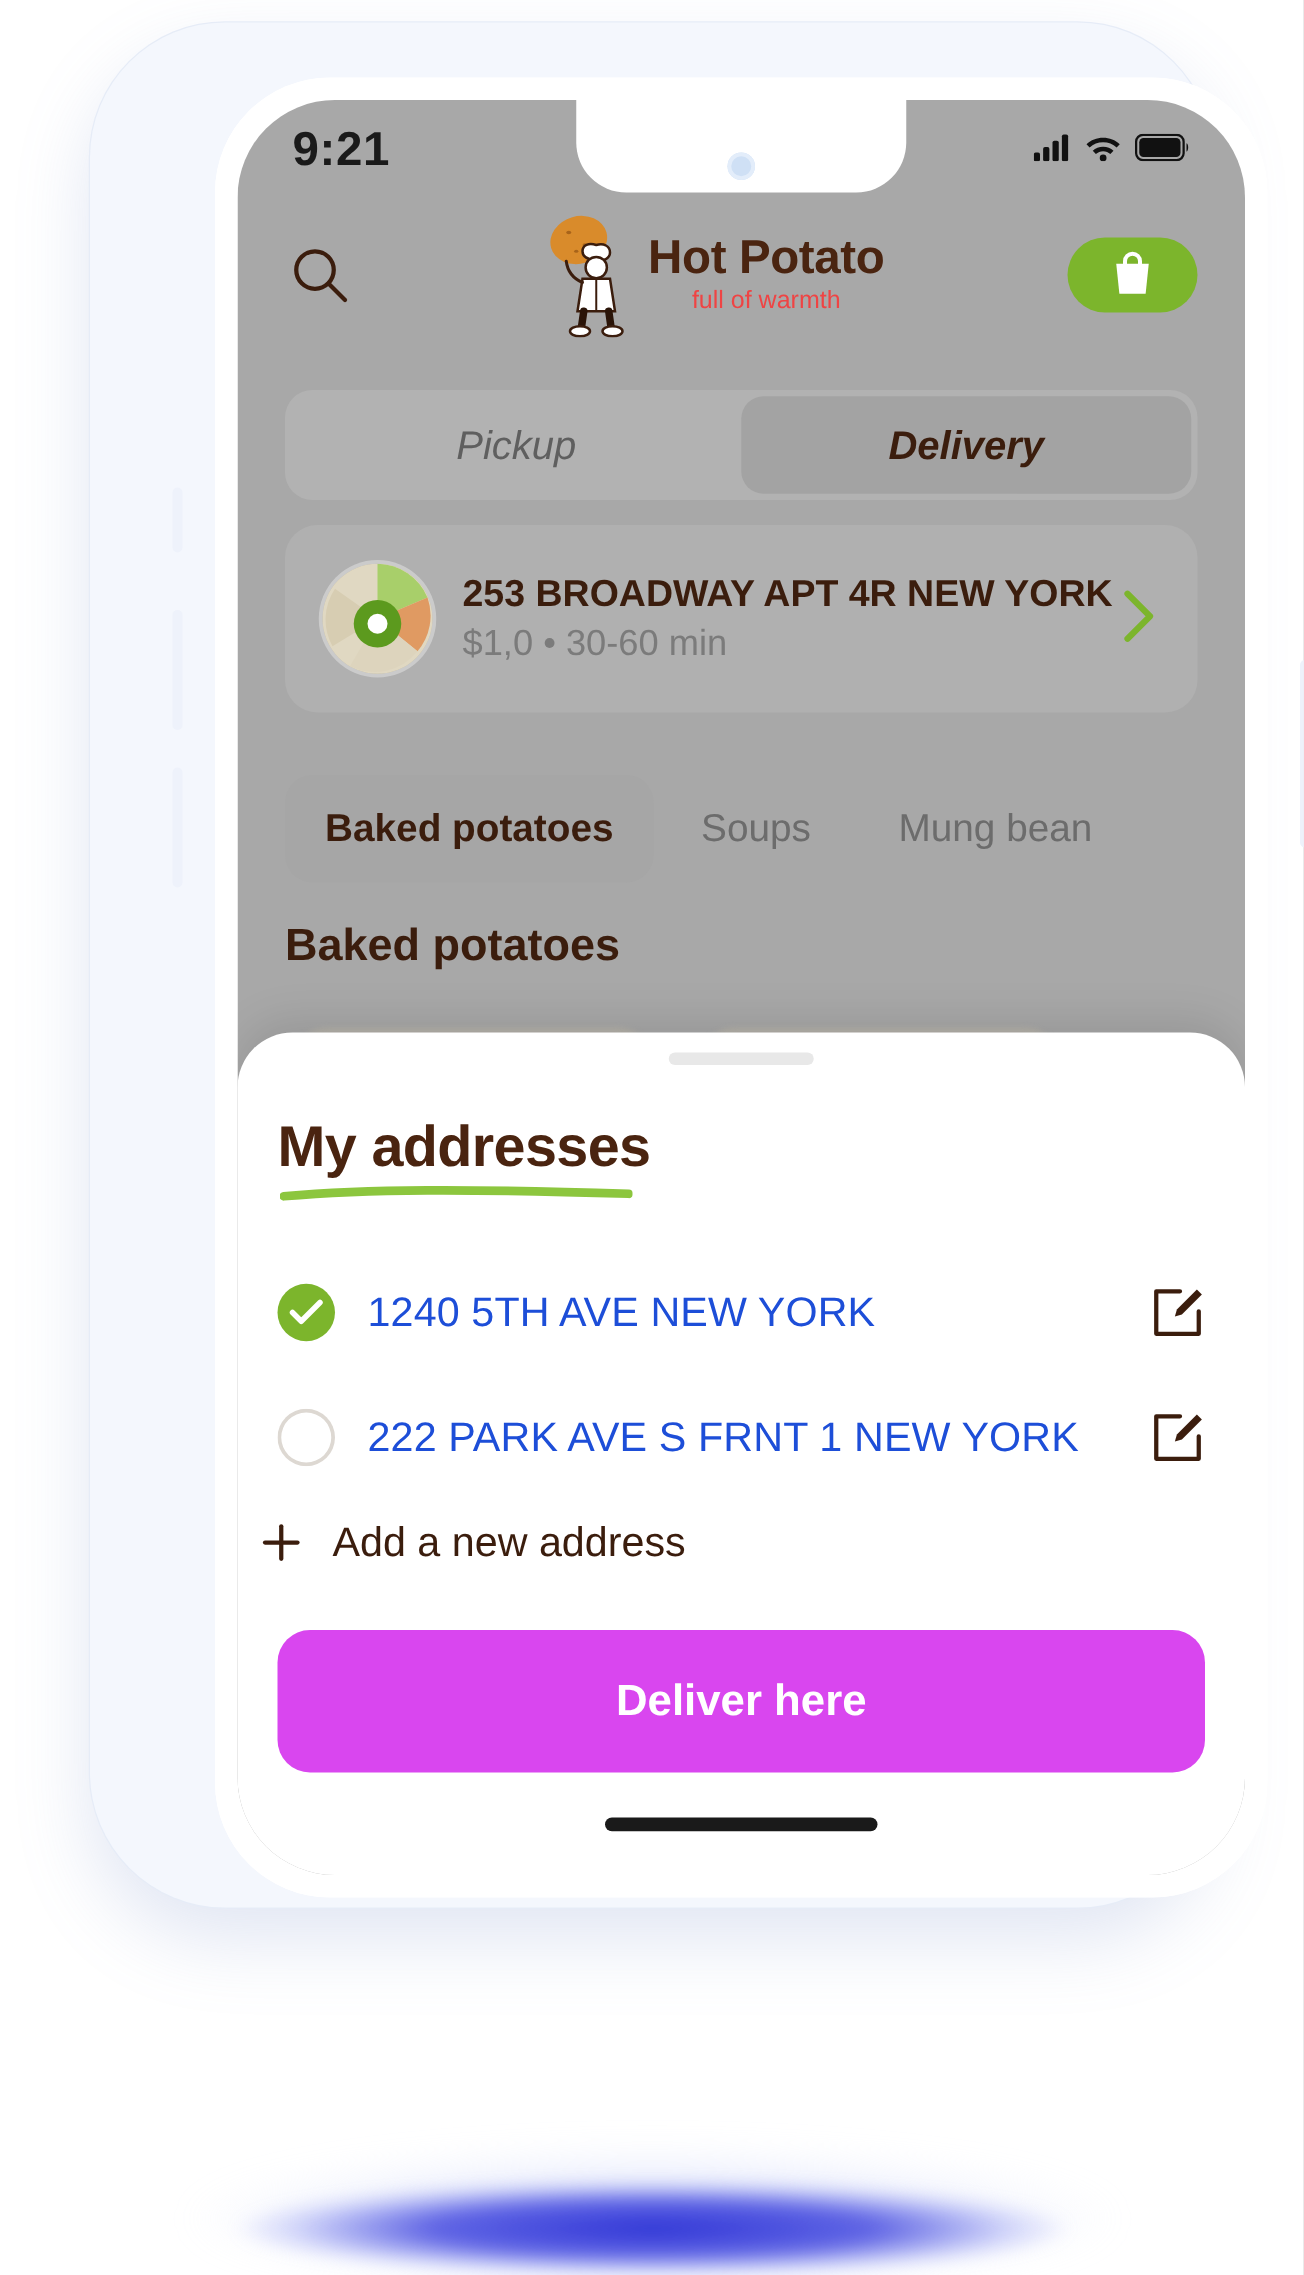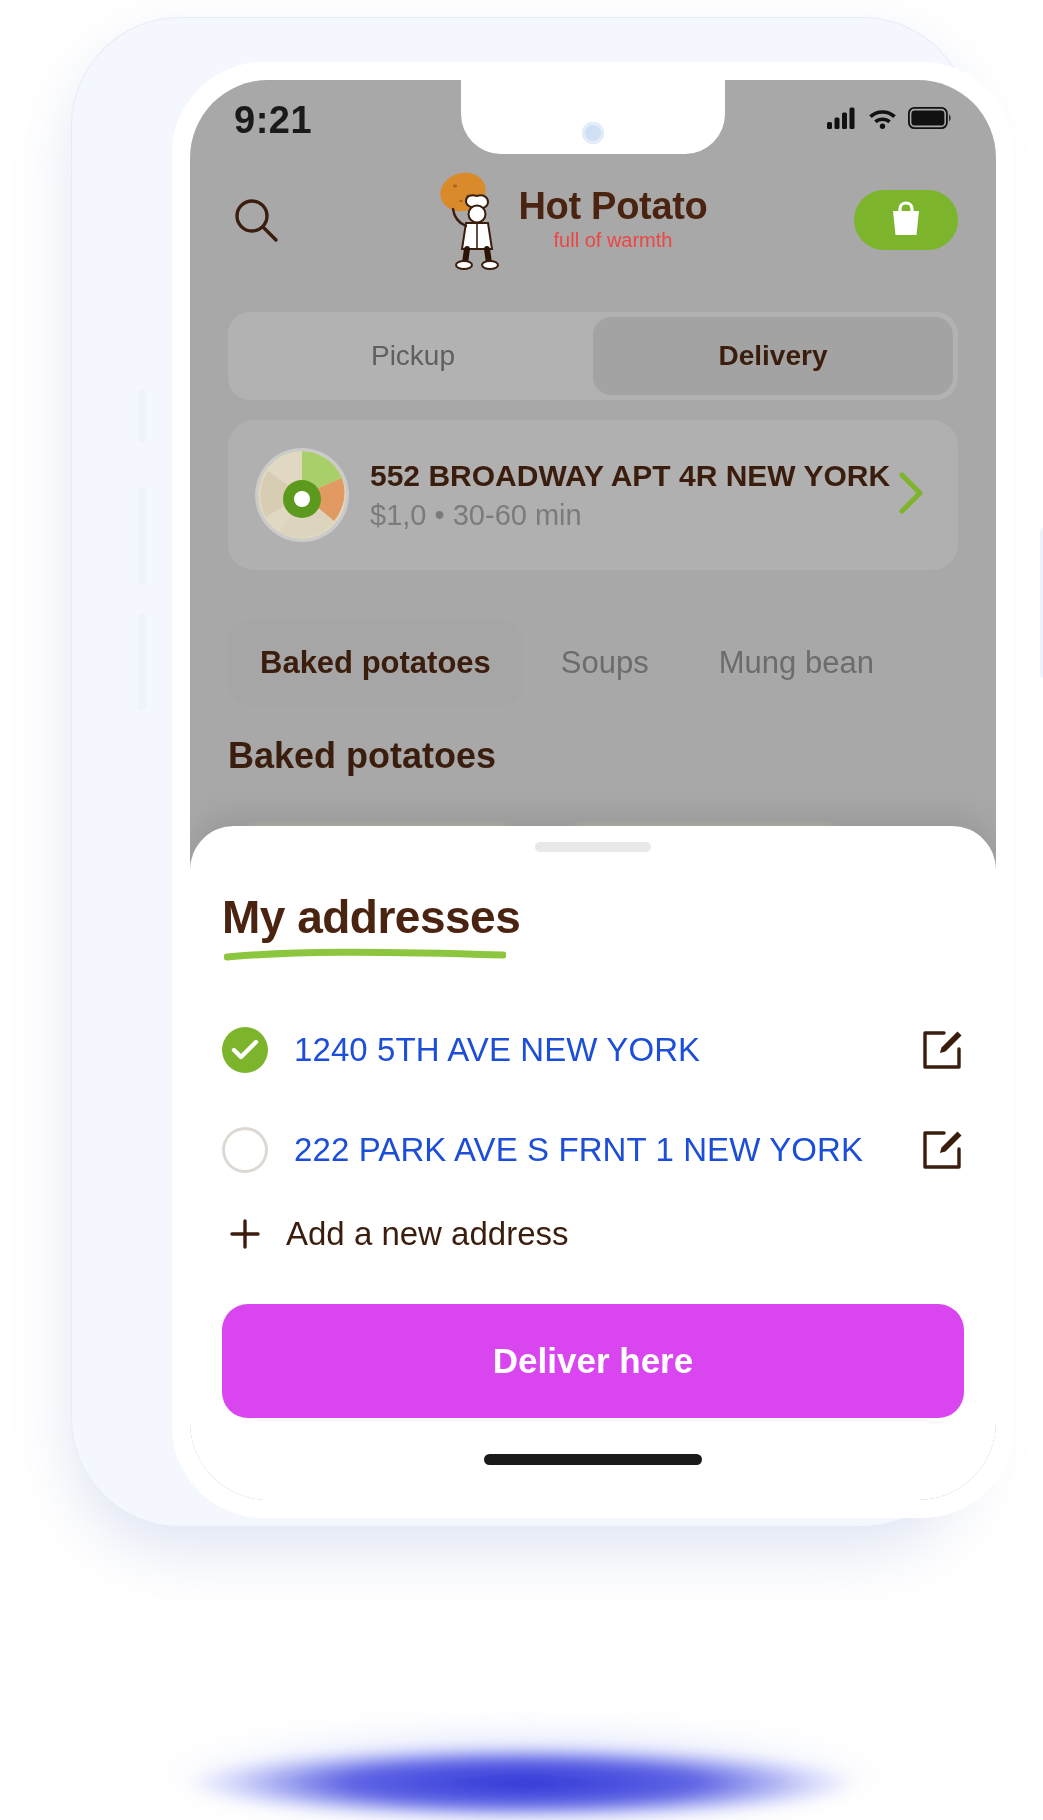--- a/index.html
+++ b/index.html
@@ -107,21 +107,21 @@
   }
 
   
   #mode-tabs {
     position:absolute; left:38px; top:232px; width:730px; height:88px;
     background:#b2b2b2; border-radius:22px; display:flex; padding:5px;
     z-index:3;
   }
   .mode-tab {
     flex:1; display:flex; align-items:center; justify-content:center;
-    border-radius:18px; font-size:28px;
+    border-radius:18px; font-size:32px;font-style:italic;
   }
   .mode-tab.inactive { color:#5f5f5f; font-weight:400; }
   .mode-tab.active { background:#a3a3a3; color:#3b1d0d; font-weight:700; }
 
   
   #address-card {
     position:absolute; left:38px; top:340px; width:730px; height:150px;
     background:#b0b0b0; border-radius:26px;
     display:flex; align-items:center; padding:0 30px; gap:24px;
     z-index:3;
@@ -204,21 +204,21 @@
   }
   .radio.checked { background:#7cb52c; }
   .radio.unchecked { background:#ffffff; box-shadow:inset 0 0 0 3px #ddd8d2; }
   .address-label {
     flex:1 1 auto; font-size:33px; color:#1d4ed8; white-space:nowrap;
     letter-spacing:.1px;
   }
   .edit-btn { width:44px; height:44px; flex:0 0 auto; }
 
   #add-address-row {
-    position:absolute; left:36px; top:376px;
+    position:absolute; left:16px; top:376px;
     display:flex; align-items:center; gap:22px; height:64px;
   }
   #add-plus-icon { width:38px; height:38px; flex:0 0 auto; }
   #add-address-label { font-size:33px; color:#3b1d0d; }
 
   #deliver-button {
     position:absolute; left:32px; top:478px; width:742px; height:114px;
     background:#d946ef; border-radius:26px;
     display:flex; align-items:center; justify-content:center;
     font-size:35px; font-weight:700; color:#ffffff;
@@ -335,21 +335,21 @@
           <circle cx="44" cy="44" r="44" fill="#e0d8c2"></circle>
           <path d="M44 44 L44 0 A44 44 0 0 1 84 27 Z" fill="#a8cf6a"></path>
           <path d="M44 44 L84 27 A44 44 0 0 1 76 70 Z" fill="#e09a62"></path>
           <path d="M44 44 L76 70 A44 44 0 0 1 22 82 Z" fill="#ddd4bd"></path>
           <path d="M44 44 L8 66 A44 44 0 0 1 10 20 Z" fill="#d7cdb2"></path>
           <circle cx="44" cy="48" r="19" fill="#5c9a1e"></circle>
           <circle cx="44" cy="48" r="8" fill="#ffffff"></circle>
         </svg>
       </div>
       <div id="addr-text">
-        <div id="addr-line1">552 BROADWAY APT 4R NEW YORK</div>
+        <div id="addr-line1">253 BROADWAY APT 4R NEW YORK</div>
         <div id="addr-line2">
           <span>$1,0</span>
           <span>•</span>
           <span>30-60 min</span>
         </div>
       </div>
       <span>
         <svg width="34" height="52" viewBox="0 0 34 52">
           <polyline points="8,8 26,26 8,44" fill="none" stroke="#7cb52c" stroke-width="5" stroke-linecap="round" stroke-linejoin="round"></polyline>
         </svg>

